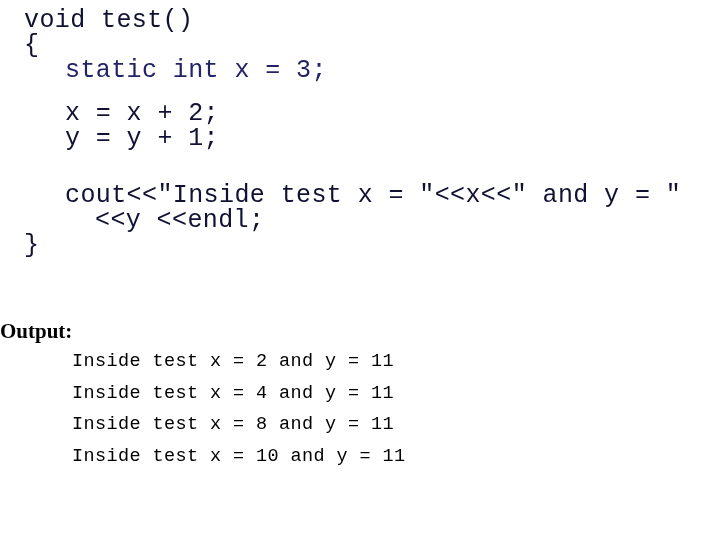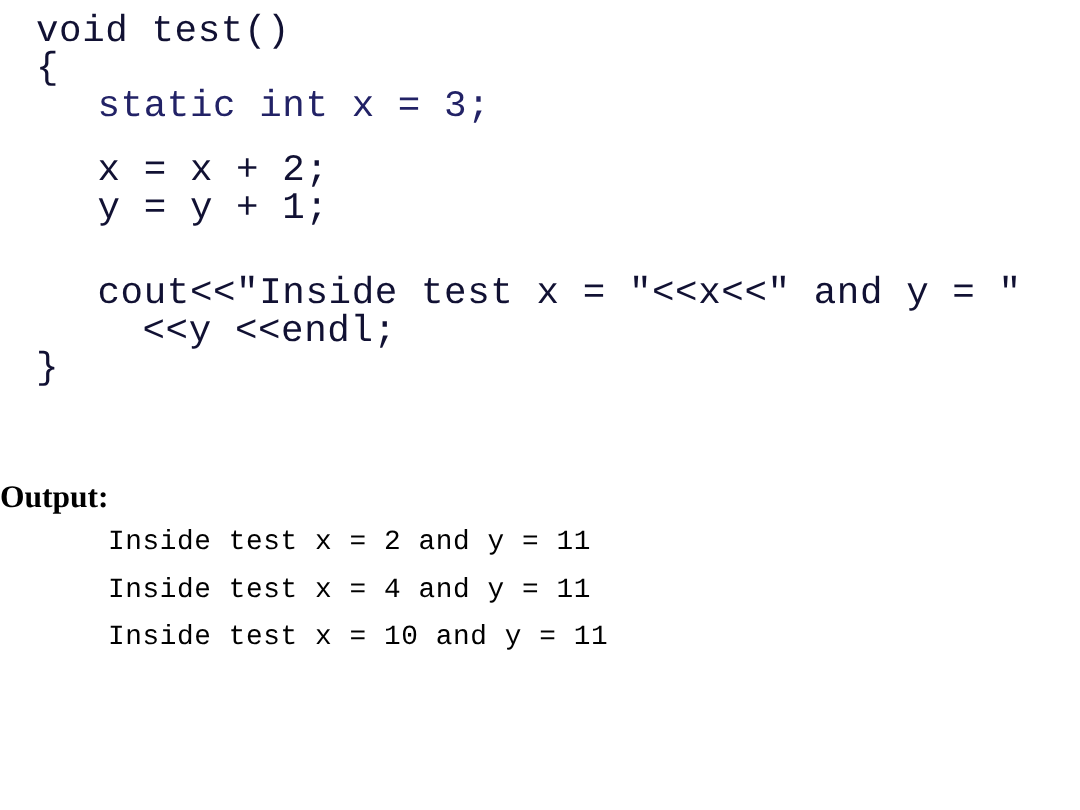--- a/index.html
+++ b/index.html
@@ -98,16 +98,17 @@
     <div class="code-line blank-small"></div>
     <div class="code-line indent-1">cout&lt;&lt;"Inside test x = "&lt;&lt;x&lt;&lt;" and y = "</div>
     <div class="code-line indent-2">&lt;&lt;y &lt;&lt;endl;</div>
     <div class="code-line indent-0">}</div>
   </div>
 
   <div class="output-section">
     <div class="output-heading">Output:</div>
     <div class="output-line">Inside test x = 2 and y = 11</div>
     <div class="output-line">Inside test x = 4 and y = 11</div>
+    <div class="output-line">Inside test x = 8 and y = 11</div>
     <div class="output-line">Inside test x = 10 and y = 11</div>
   </div>
 
 </div>
 
 </body></html>

